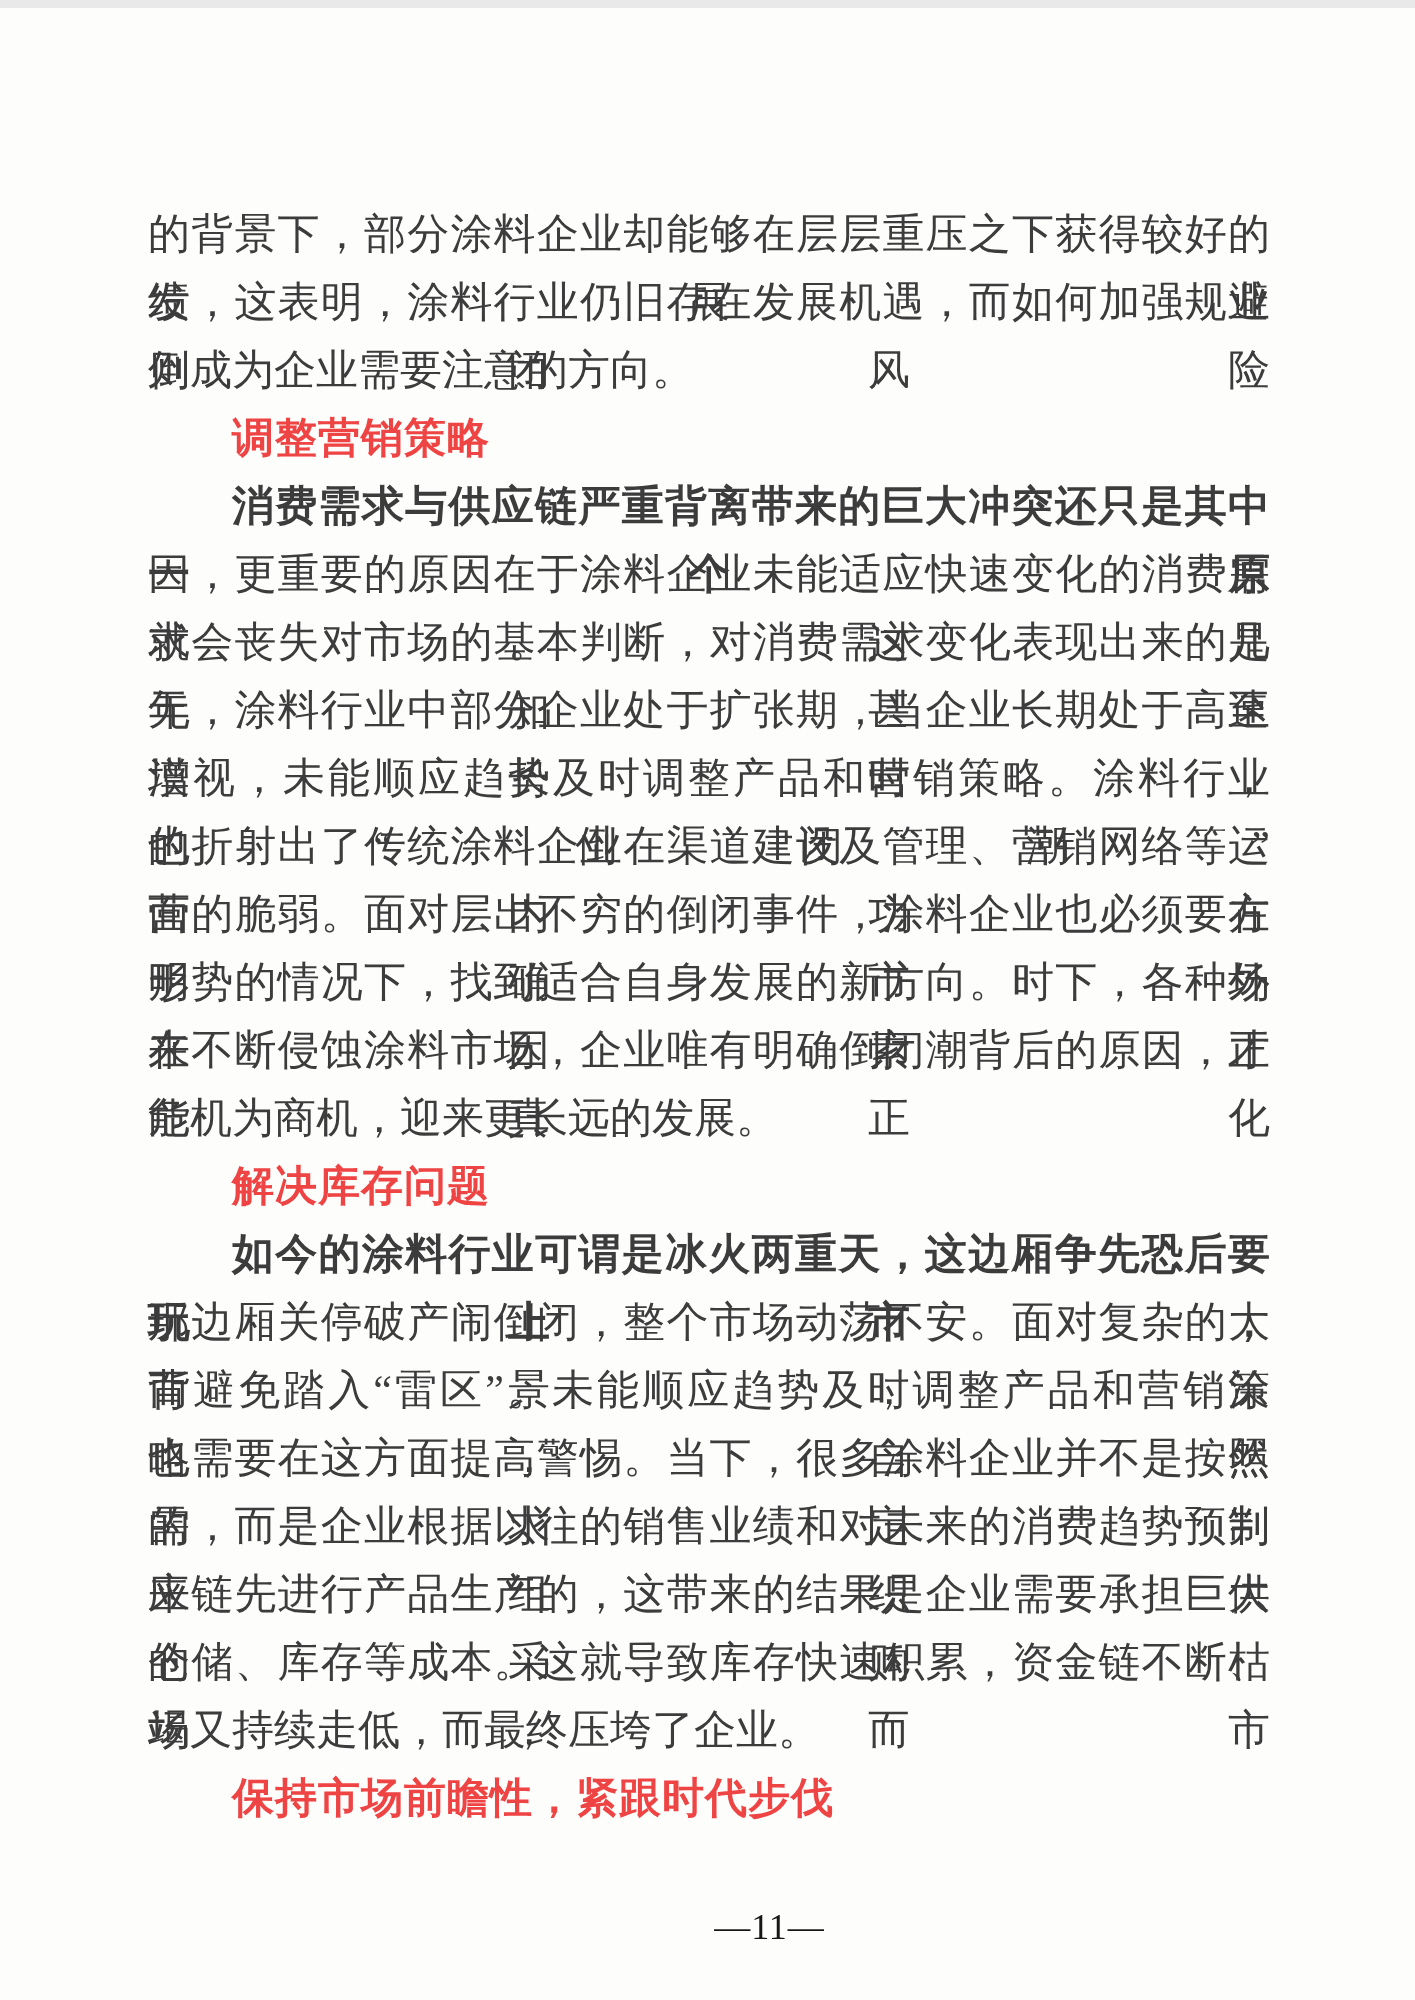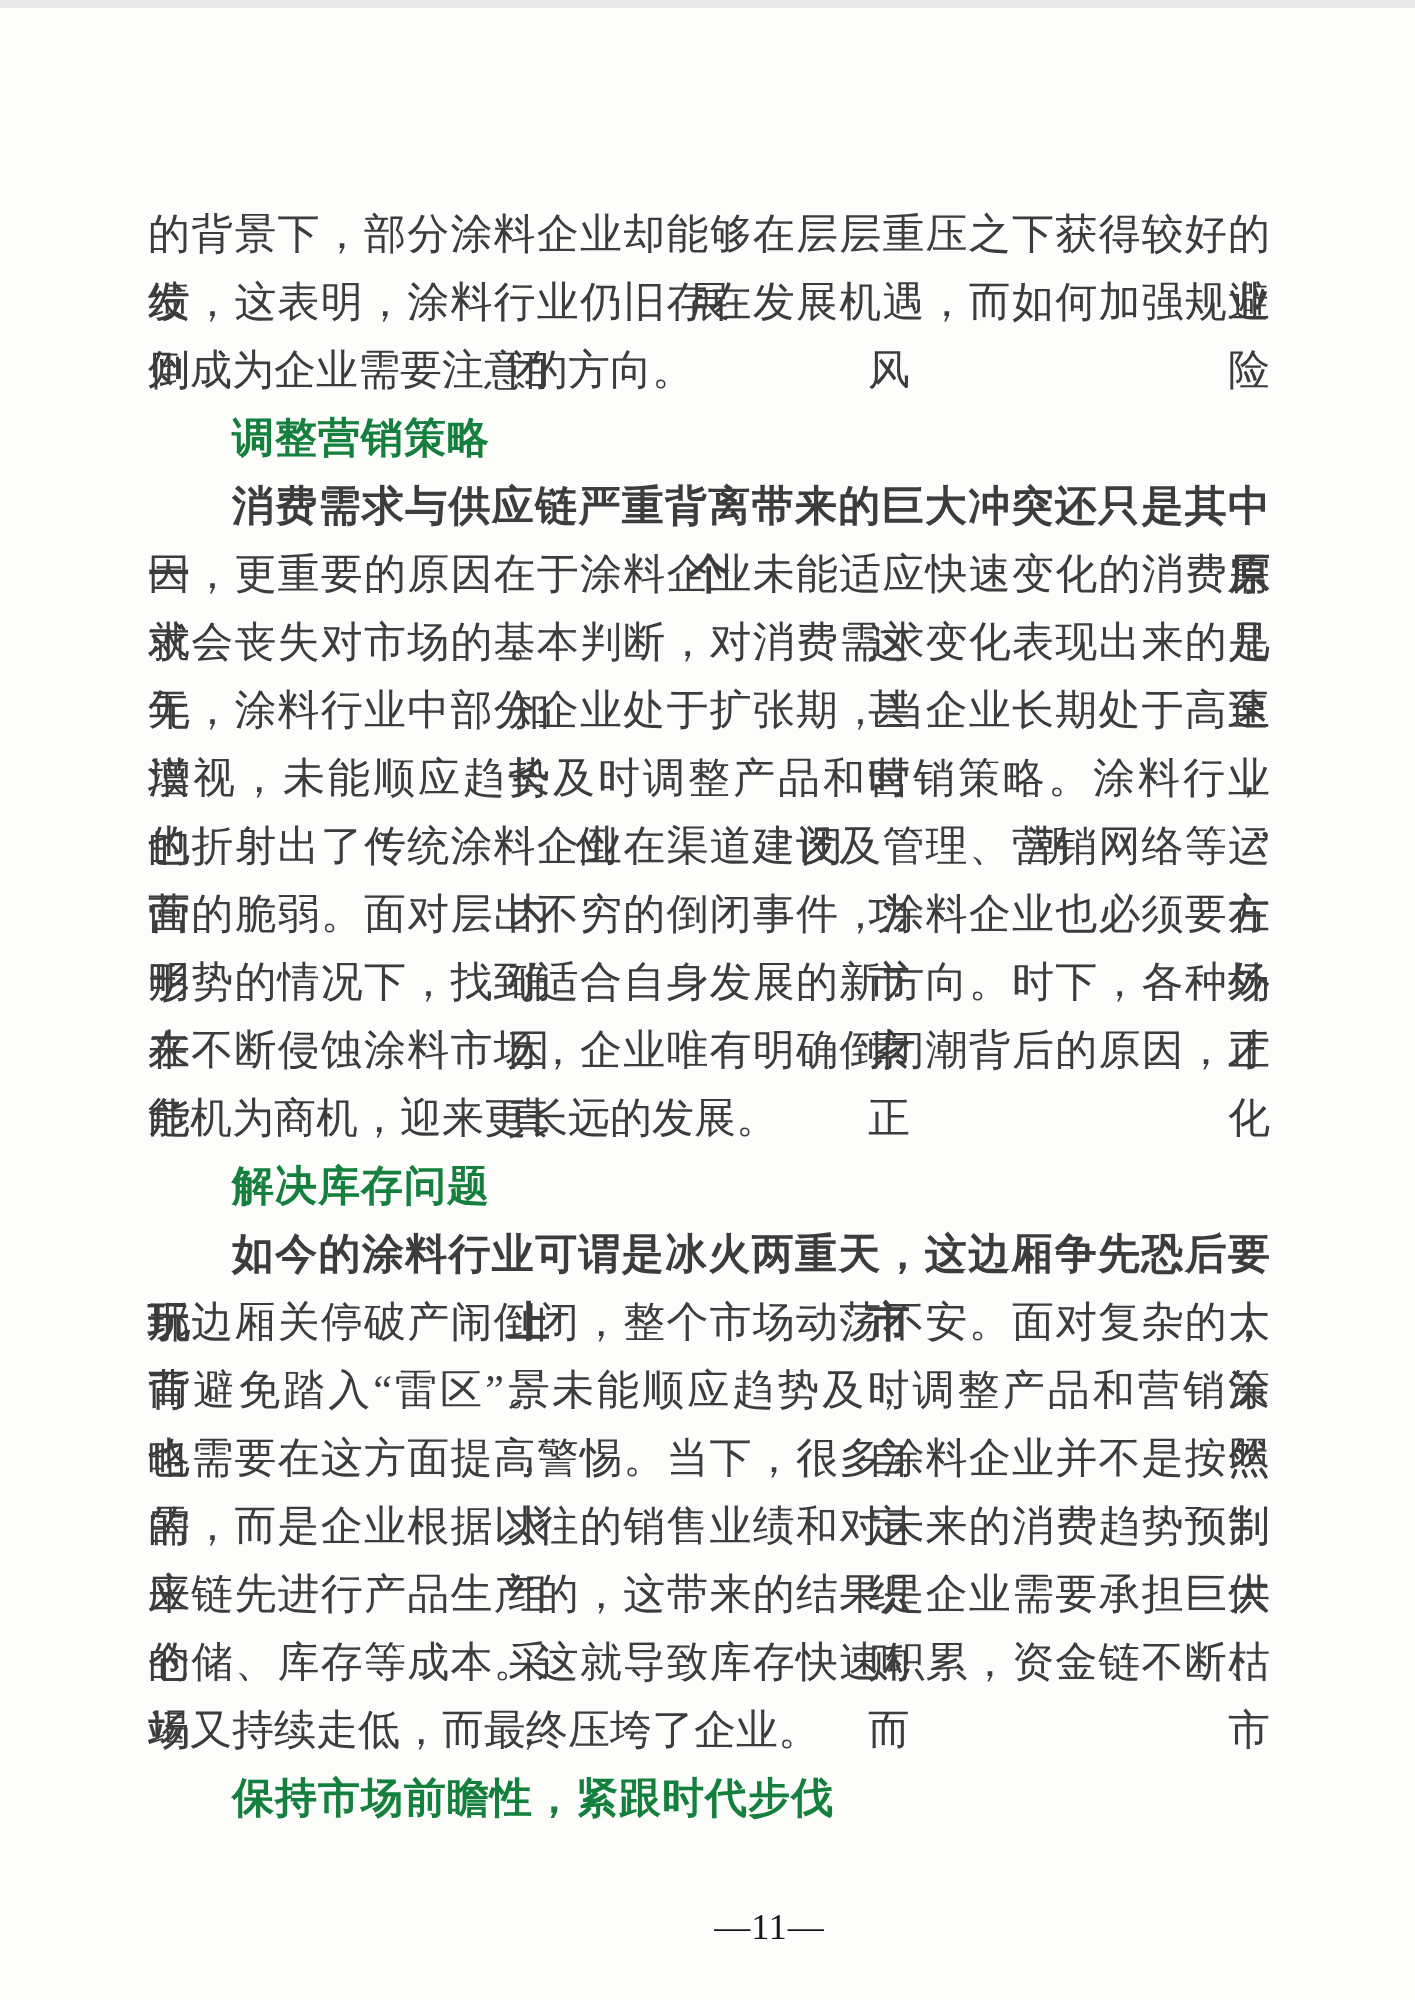--- a/index.html
+++ b/index.html
@@ -38,21 +38,21 @@
   }
   .line.first {
     text-indent: 2em;
     font-weight: bold;
   }
   .heading {
     height: 68px;
     line-height: 68px;
     text-indent: 2em;
     font-weight: 700;
-    color: #15803d;
+    color: #ef4444;
     letter-spacing: 1px;
     text-align: left;
     text-align-last: left;
   }
   .page-footer {
     position: absolute;
     top: 1898px;
     left: 0;
     width: 100%;
     text-align: center;

